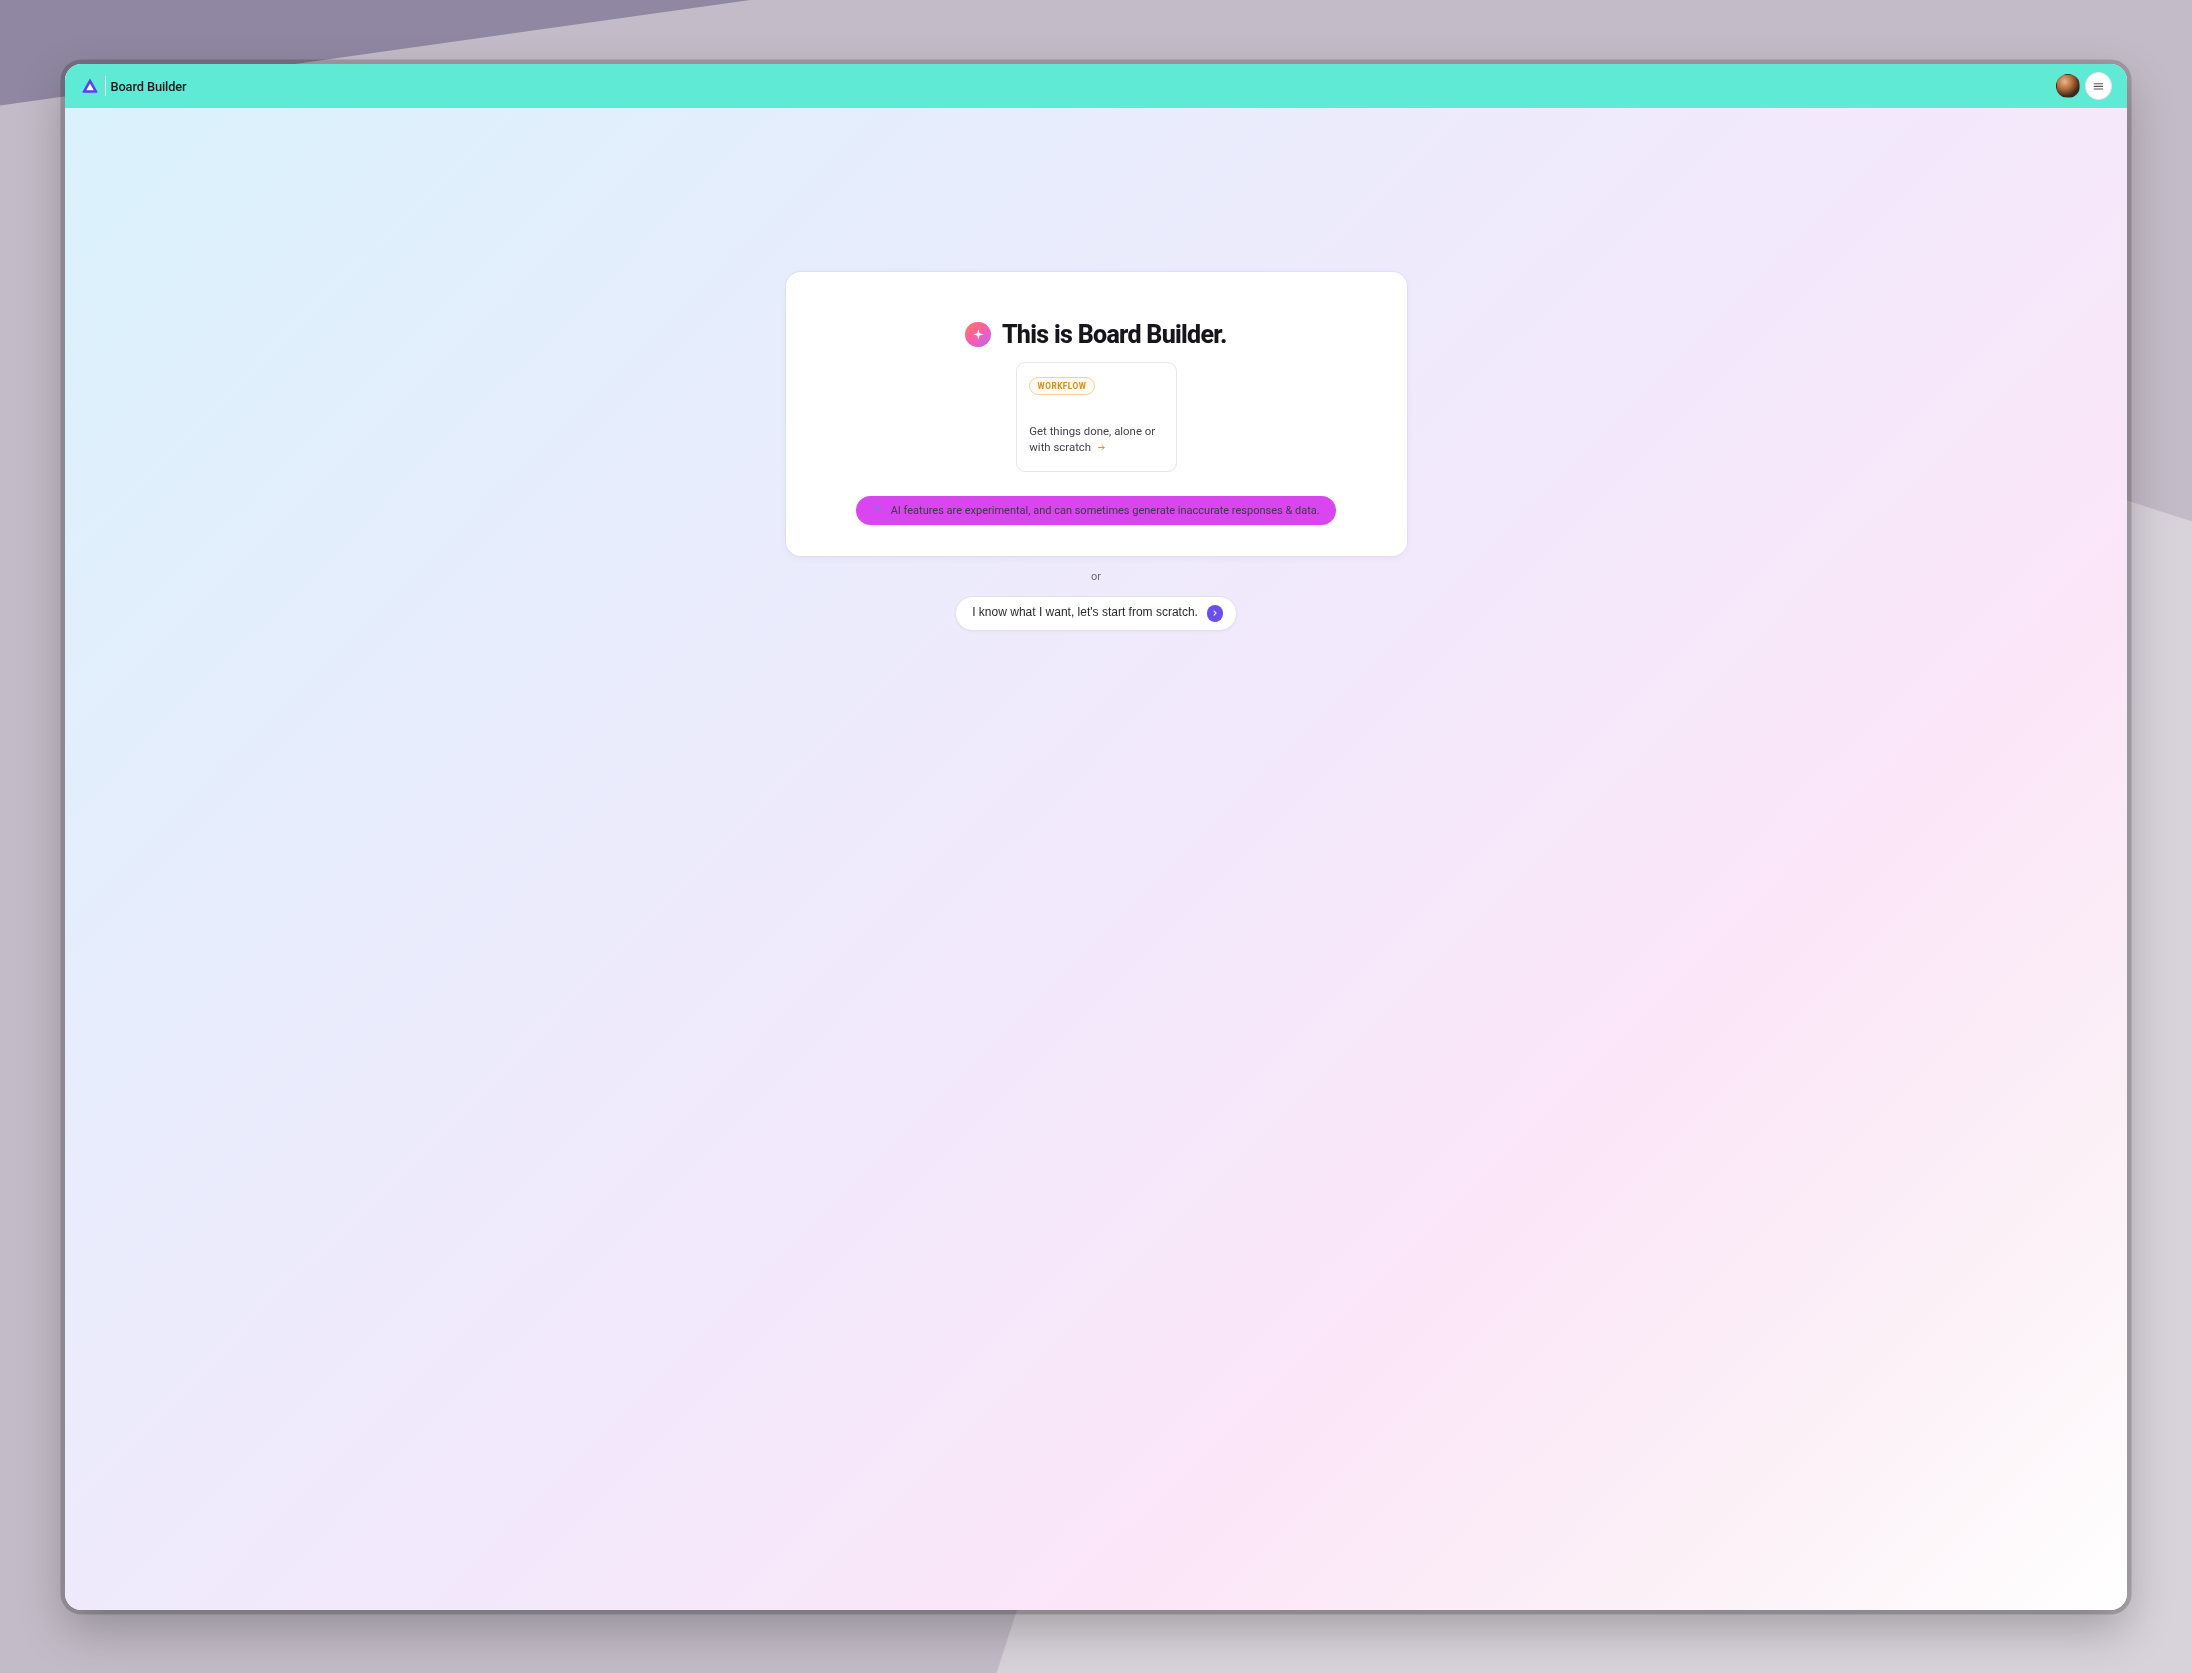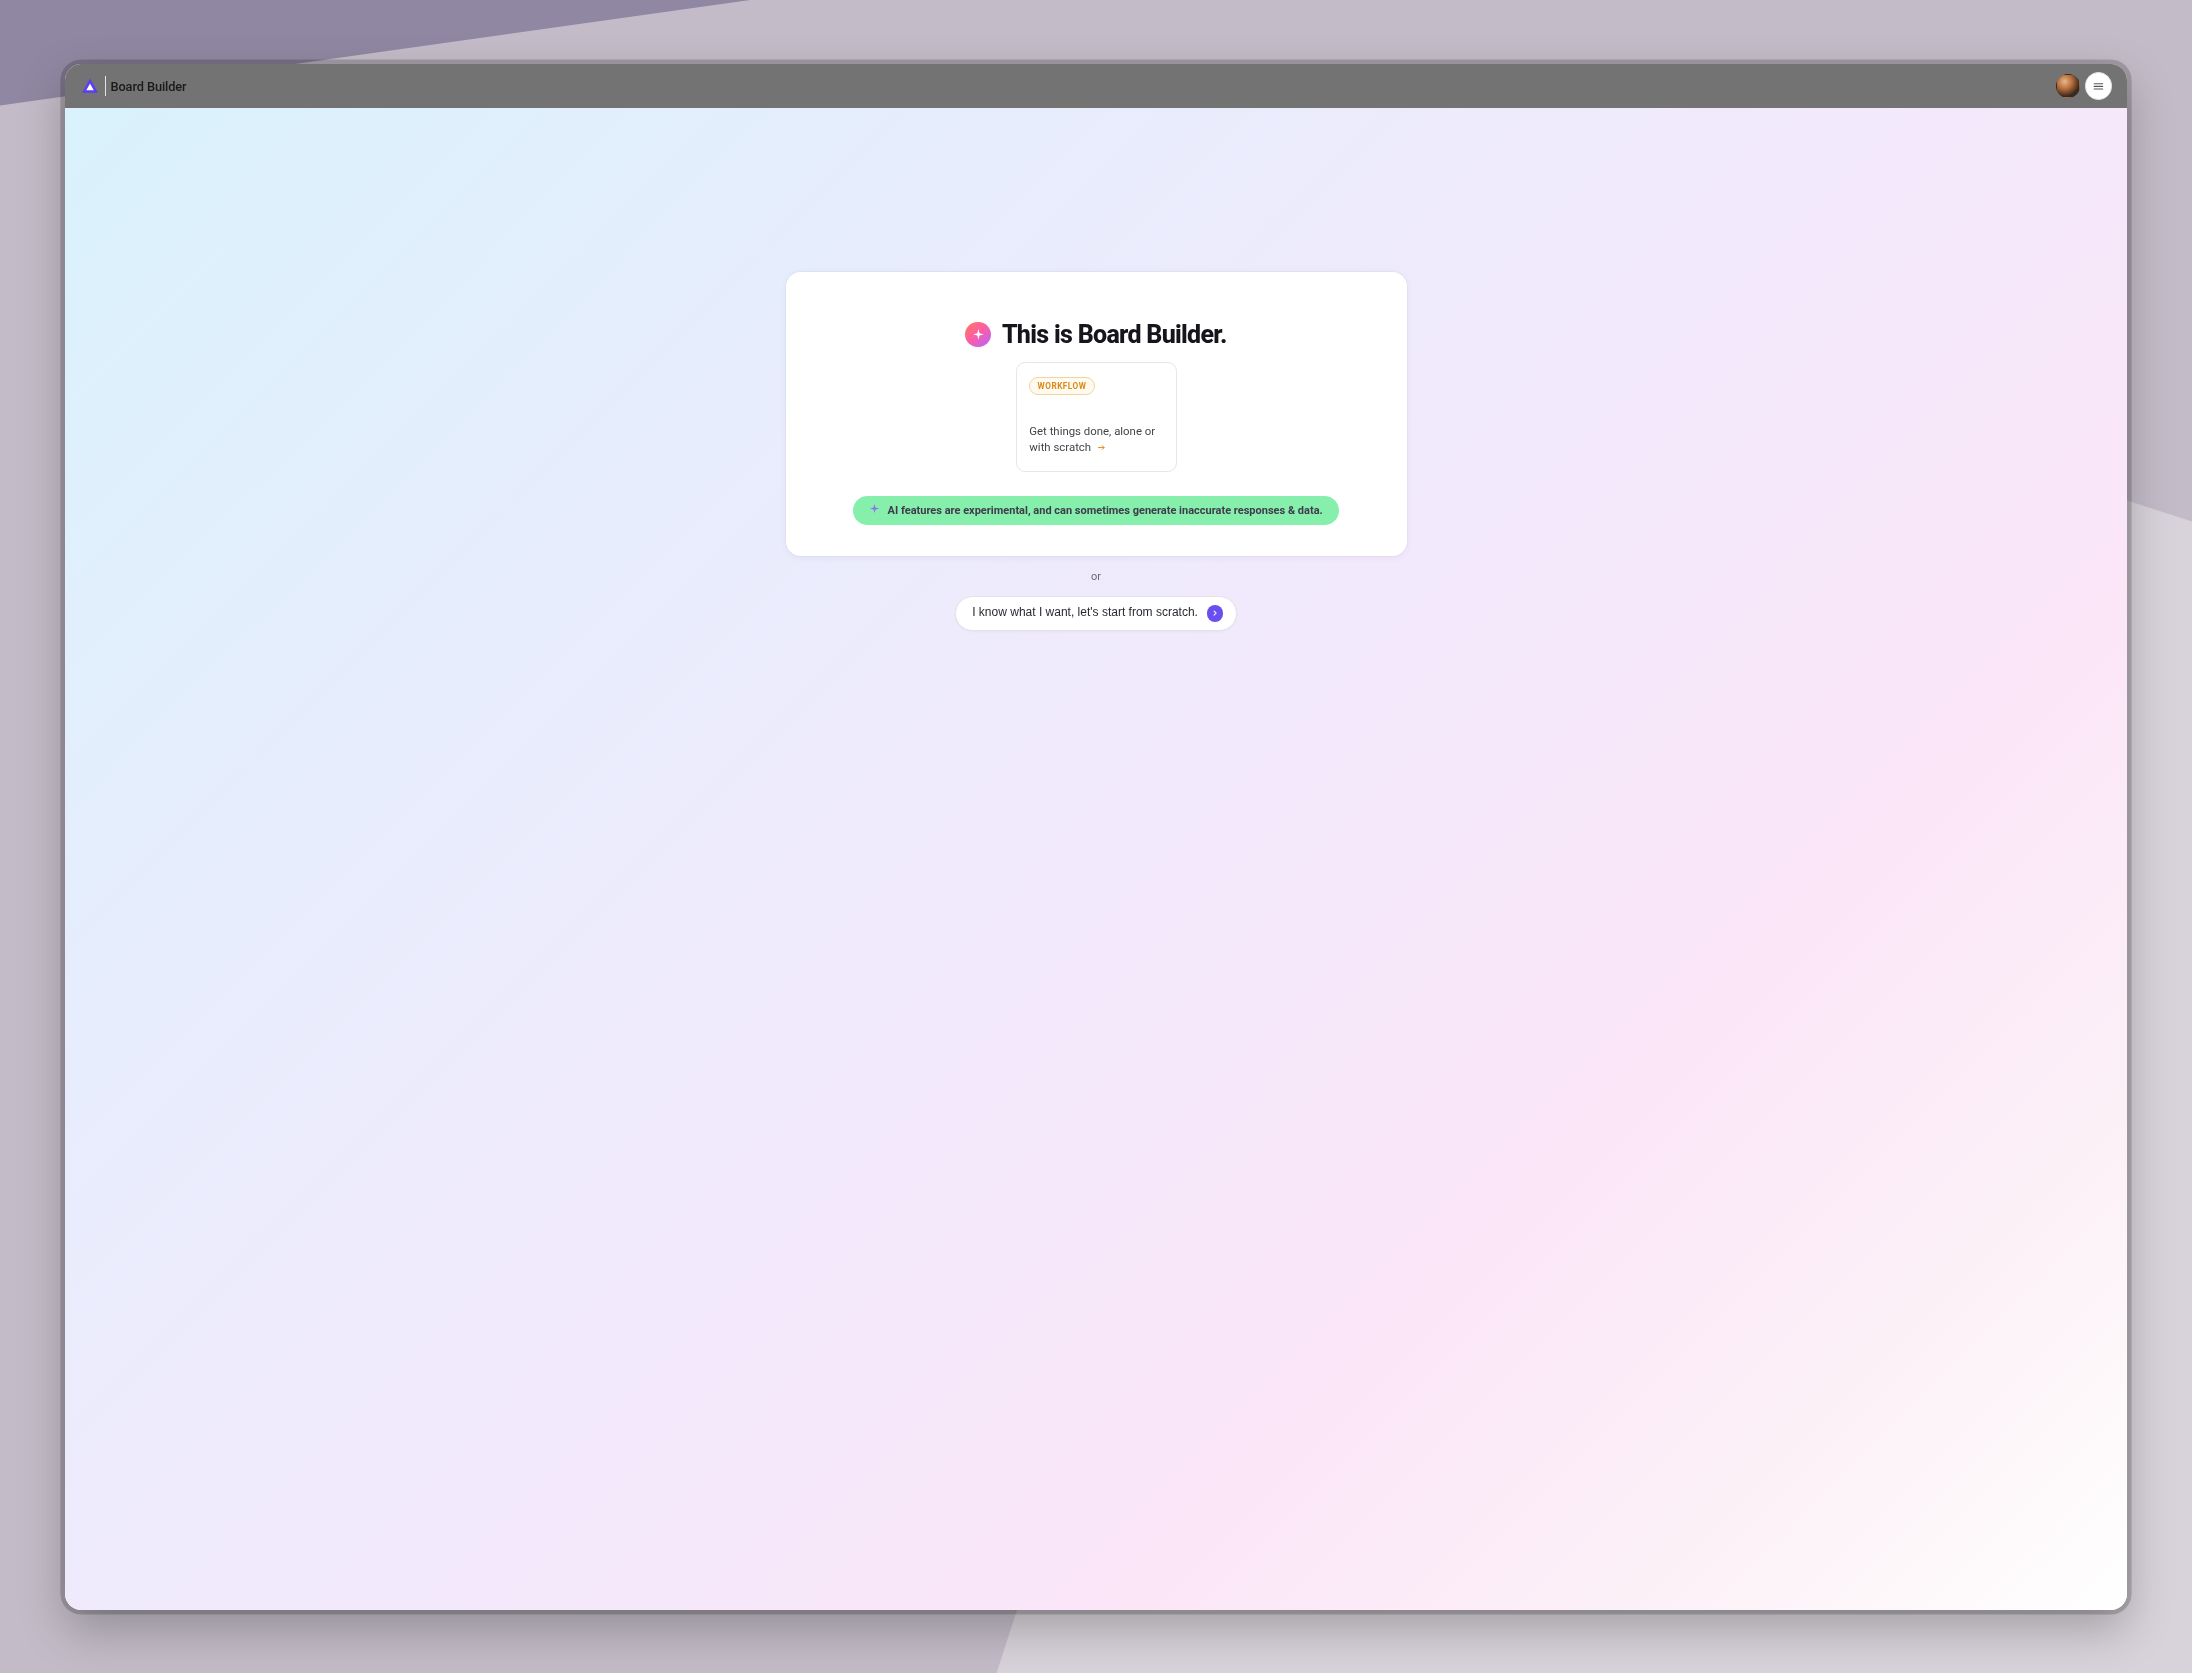--- a/index.html
+++ b/index.html
@@ -42,21 +42,21 @@
     box-shadow: 0 0 0 4.6px rgba(0,0,0,0.18), 0 18.3px 46px rgba(0,0,0,0.25);
     overflow: hidden;
     z-index: 1;
     display: flex;
     flex-direction: column;
   }
 
   
   .header {
     height: 44px;
-    background: #737373;
+    background: #5eead4;
     display: flex;
     align-items: center;
     padding: 0 14.6px;
     gap: 5px;
     flex-shrink: 0;
   }
   .logo {
     width: 20px; height: 20px;
     display: flex; align-items: center; justify-content: center;
   }
@@ -178,29 +178,28 @@
   .arrow-inline {
     display: inline-block;
     vertical-align: middle;
     margin-left: 1.8px;
   }
   .arrow-workflow { color: #d98a1a; }
   .arrow-organize { color: #2e9a5e; }
   .arrow-research { color: #7a5cf0; }
 
   .ai-notice {
-    background: #86efac;
+    background: #d946ef;
     border-radius: 913px;
     padding: 7.3px 16.4px;
     display: flex;
     align-items: center;
     gap: 7.3px;
     font-size: 11px;
     color: #3f3a4c;
-    font-weight: bold;
   }
   .sparkle-sm { color: #8e6cf5; }
 
   .or-text {
     margin-top: 14.6px;
     font-size: 11px;
     color: #6a6a72;
   }
 
   .scratch-btn {

